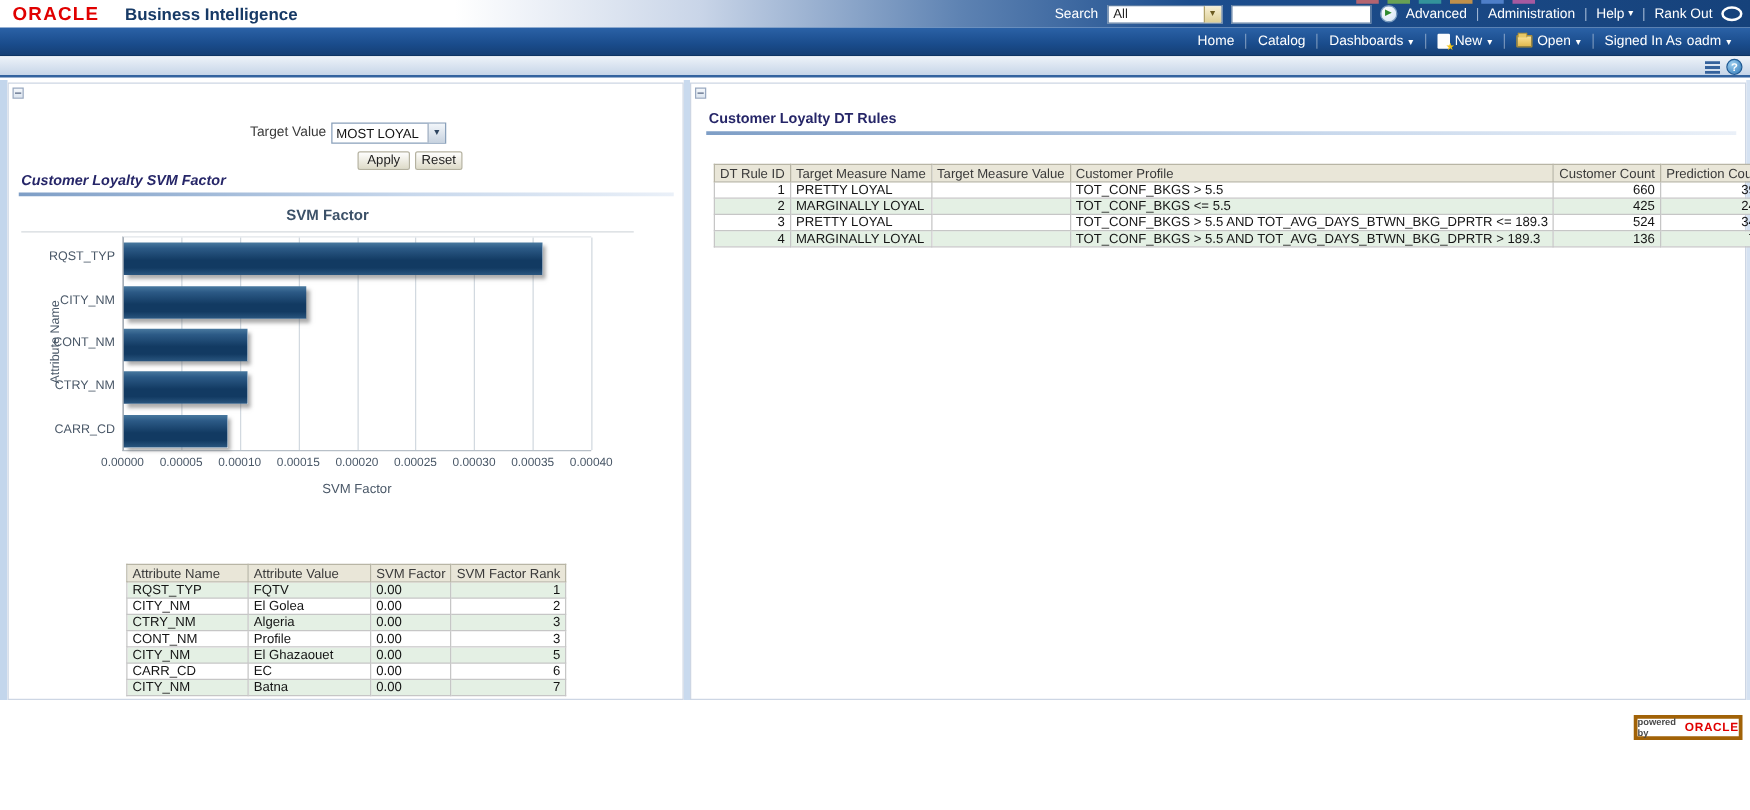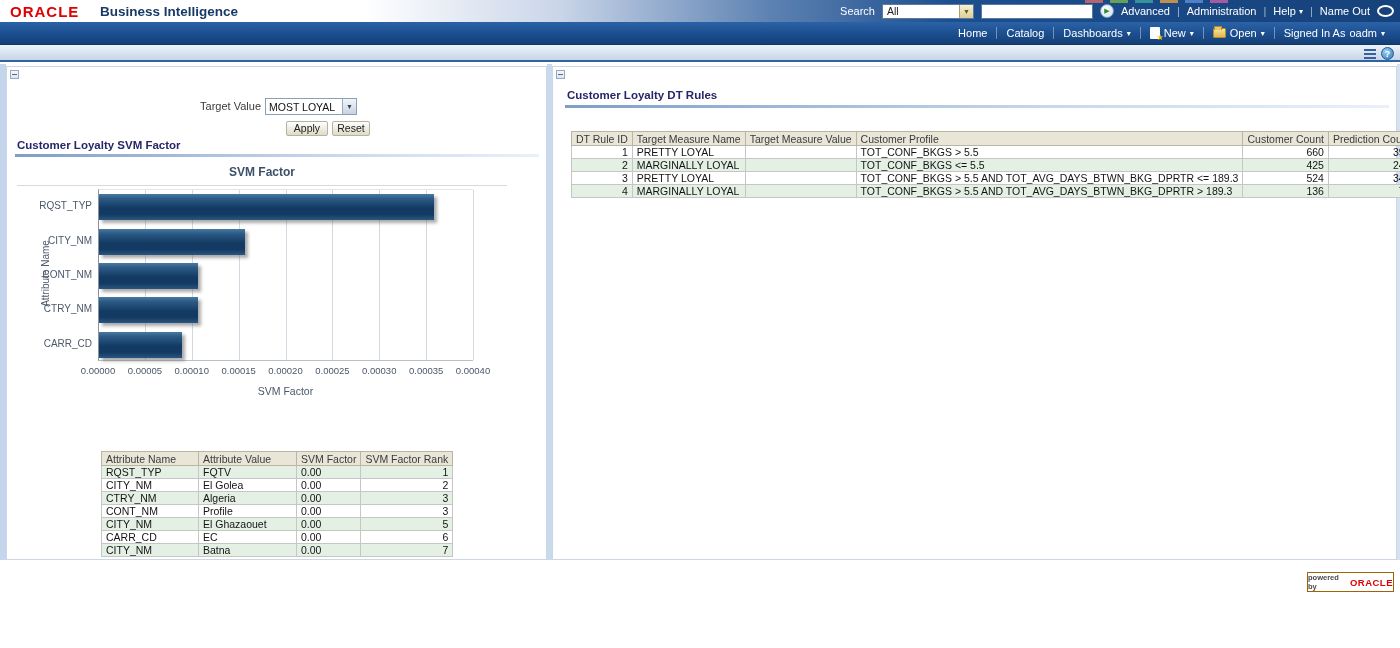--- a/index.html
+++ b/index.html
@@ -97,21 +97,21 @@
   th { background:#e9e6d8; color:#3a3a3a; font-weight:normal; text-align:left; height:14px; padding:0 4px; border:1px solid #b8b5a5; white-space:nowrap; overflow:hidden; }
   td { height:13px; padding:0 4px; border:1px solid #c6c6c6; color:#141414; white-space:nowrap; overflow:hidden; }
   tr.green td { background:#e4f0e4; }
   td.r, th.r { text-align:right; }
   td.c, th.c { text-align:left; }
   #svm-table-wrap { position:absolute; left:94px; top:384px; }
   #svm-table-wrap table { border:1px solid #9a9a9a; }
   #dt-table-wrap { position:absolute; left:18px; top:64px; }
   #dt-table-wrap table { border:1px solid #9a9a9a; }
   
-  #powered-badge { position:absolute; left:1307px; top:572px; width:87px; height:20px; background:#fff; border:1px solid #a16207;
+  #powered-badge { position:absolute; left:1307px; top:572px; width:87px; height:20px; background:#fff; border:3px solid #a16207;
                    display:flex; align-items:center; justify-content:flex-start; gap:4px; }
   #powered-text { font-size:7.5px; font-weight:bold; color:#4a4a4a; }
   #powered-oracle { font-size:9.5px; font-weight:bold; letter-spacing:.5px; color:#e00000; }
 </style>
 </head>
 <body>
 
 <div id="topbar">
   <div class="chrome-frag" style="left:1085px;background:#d96a6a;"></div>
   <div class="chrome-frag" style="left:1110px;background:#7ab648;"></div>
@@ -128,21 +128,21 @@
       <span class="arrow">▼</span>
     </span>
     <input id="search-input" value="" style="">
     <span id="search-go">▶</span>
     <span class="toplink">Advanced</span>
     <span class="topsep">|</span>
     <span class="toplink">Administration</span>
     <span class="topsep">|</span>
     <span class="toplink"><span>Help</span> <span class="caret">▾</span></span>
     <span class="topsep">|</span>
-    <span class="toplink">Name Out</span>
+    <span class="toplink">Rank Out</span>
     <span id="chat-icon"></span>
   </div>
 </div>
 
 <div id="navbar">
   <div id="navbar-right">
     <span class="item">Home</span>
     <span class="sep"></span>
     <span class="item">Catalog</span>
     <span class="sep"></span>
@@ -187,21 +187,21 @@
 
   <div id="left-panel" class="panel">
     <span class="collapse-icon"></span>
     <div id="prompt-label">Target Value</div>
     <div id="target-select">
       <span class="val">MOST LOYAL</span>
       <span class="arrow">▼</span>
     </div>
     <div id="apply-btn" class="btn">Apply</div>
     <div id="reset-btn" class="btn">Reset</div>
-    <div class="section-title" style="left:10px; top:72px;">Customer Loyalty SVM Factor</div>
+    <div class="section-title" style="left:10px; top:72px;font-style:italic;">Customer Loyalty SVM Factor</div>
     <div class="section-underline" style="left:8px; top:87px; width:524px;"></div>
 
     <div id="chart">
       <div id="chart-title">SVM Factor</div>
       <div id="chart-title-rule"></div>
       <div id="plot">
           <div class="gridline" style="left: 45.875px;"></div>
           <div class="gridline" style="left: 92.75px;"></div>
           <div class="gridline" style="left: 139.625px;"></div>
           <div class="gridline" style="left: 186.5px;"></div>

